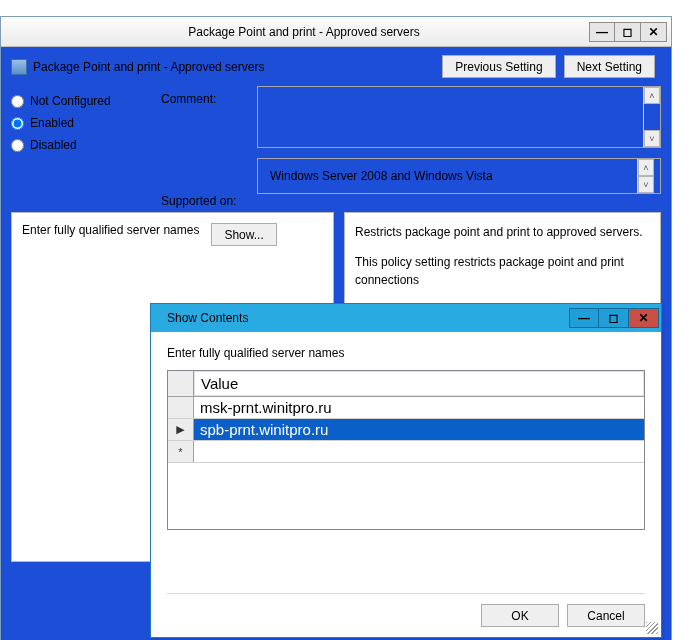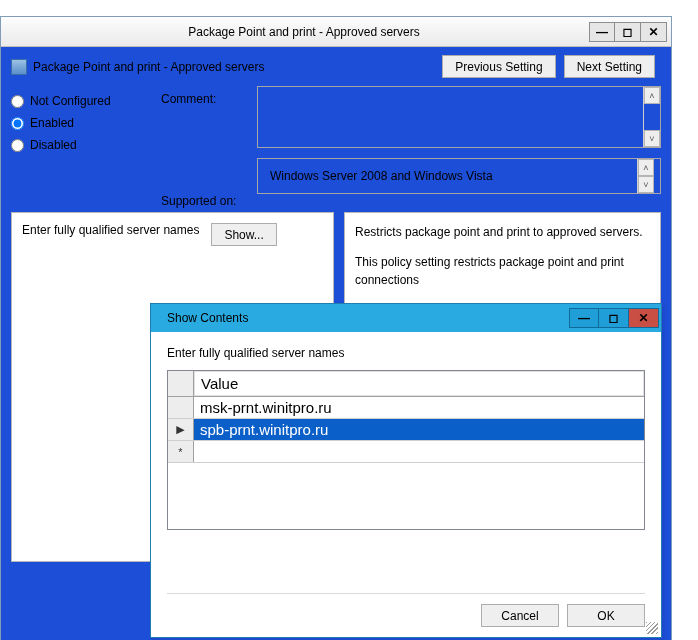--- a/index.html
+++ b/index.html
@@ -173,18 +173,18 @@
       </div>
       <div class="grid-row">
         <div class="rowhdr">*</div>
         <div class="cell"></div>
       </div>
 
       <div class="grid-blank"></div>
     </div>
 
     <div class="modal-btns">
+      <button class="btn">OK</button>
       <button class="btn">Cancel</button>
-      <button class="btn">OK</button>
     </div>
   </div>
   <div class="grip"></div>
 </div>
 
 </body></html>

